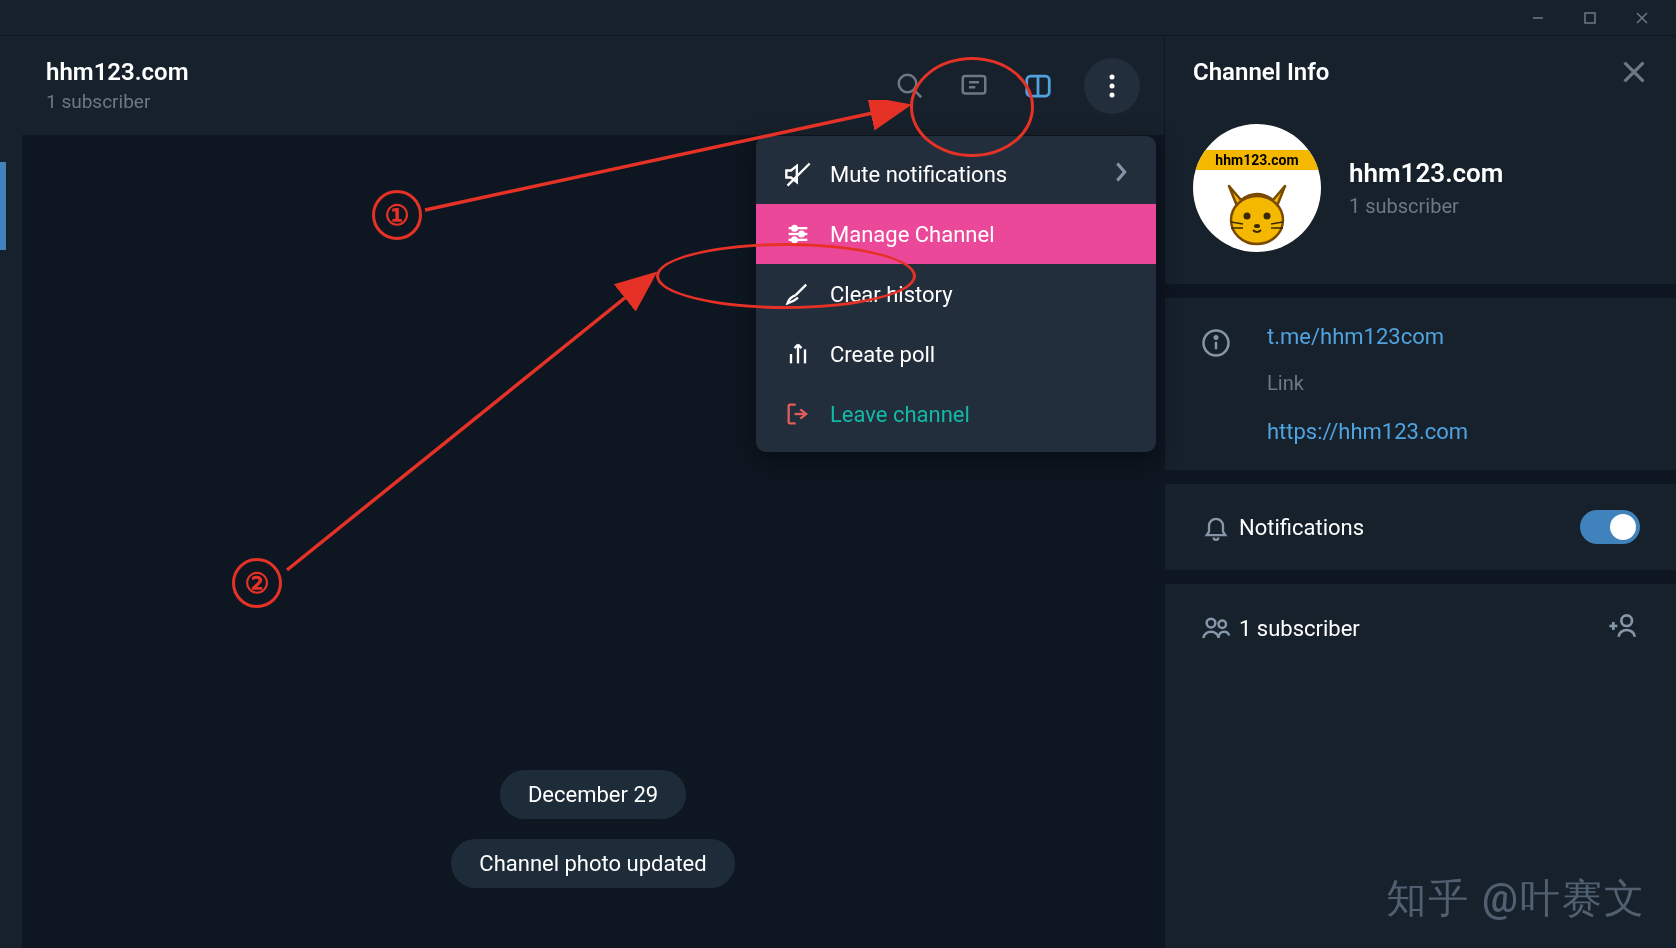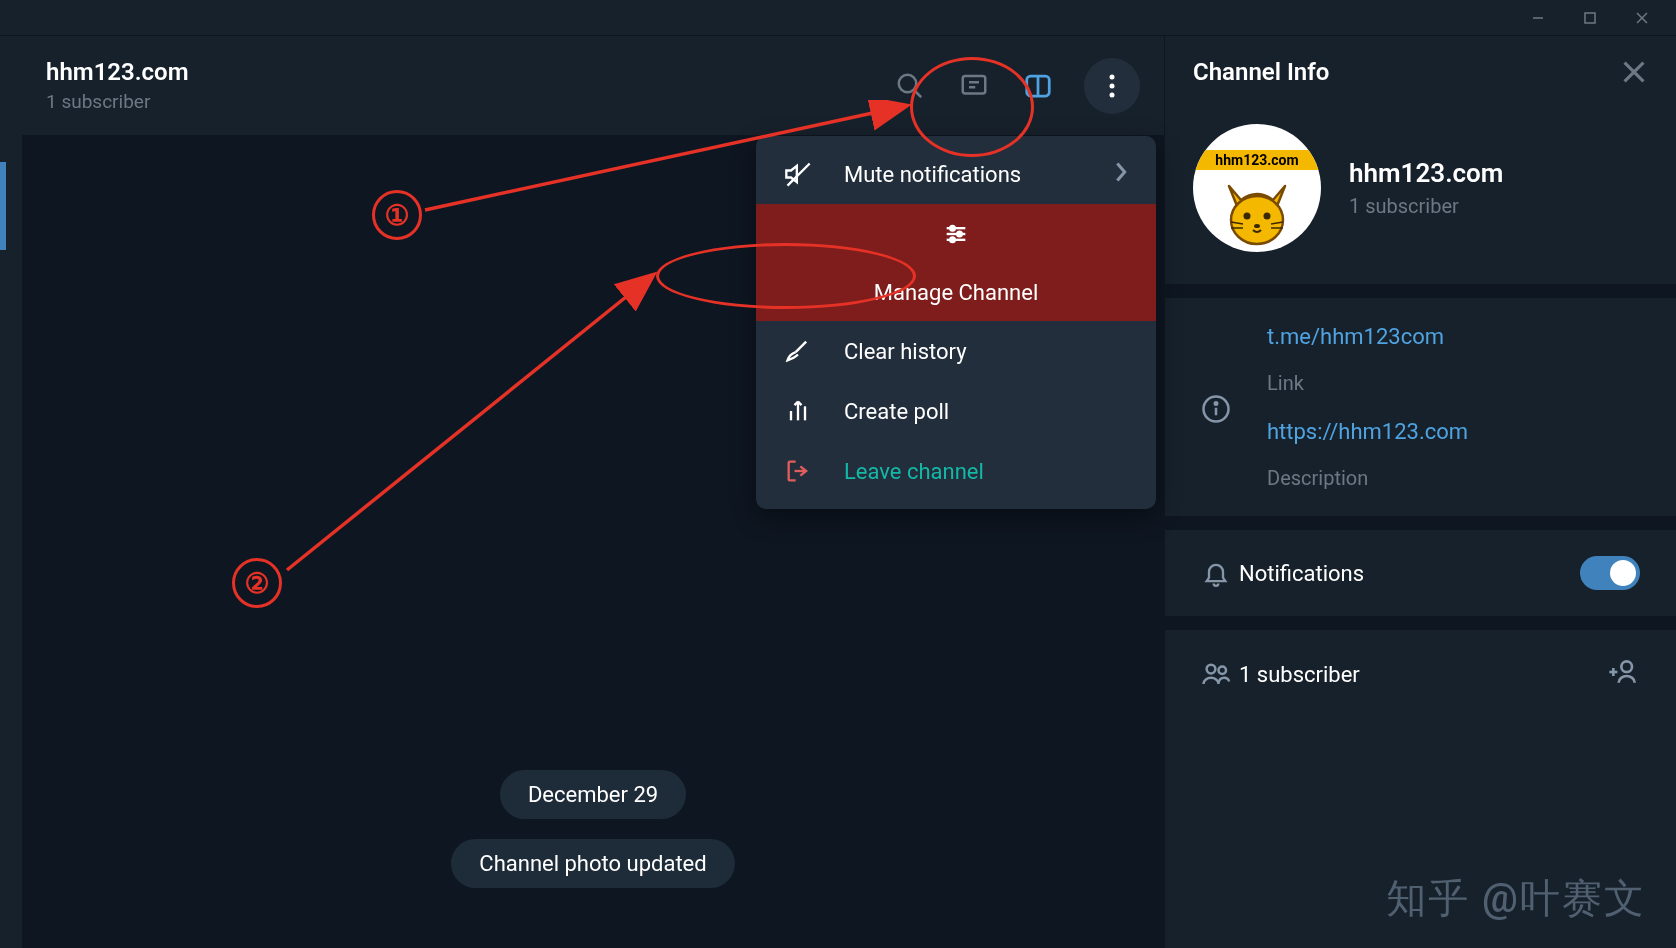--- a/index.html
+++ b/index.html
@@ -123,25 +123,24 @@
     box-shadow: 0 8px 24px rgba(0,0,0,0.4);
     z-index: 100;
   }
   .menu-item {
     display: flex;
     align-items: center;
     padding: 16px 28px;
     font-size: 22px;
     color: #ffffff;
     cursor: pointer;
-    gap: 32px;
+    gap: 18px;
   }
   .menu-item.highlighted {
-    background: #7f1d1d;
-    flex-direction: column;
+    background: #ec4899;
   }
   .menu-item-icon {
     width: 28px;
     height: 28px;
     display: flex;
     align-items: center;
     justify-content: center;
     color: #ffffff;
   }
   .menu-item.danger { color: #14b8a6; }
@@ -244,21 +243,21 @@
     margin-top: 6px;
   }
 
   .panel-divider {
     height: 14px;
     background: #0e1621;
   }
 
   .panel-row {
     display: flex;
-    align-items: center;
+    align-items: flex-start;
     gap: 36px;
     padding: 26px 36px;
     cursor: pointer;
   }
   .panel-row.align-center { align-items: center; gap: 8px; }
   .panel-row-icon {
     width: 30px;
     height: 30px;
     color: #8596a8;
     display: flex;
@@ -520,21 +519,20 @@
             <circle cx="12" cy="12" r="10"></circle>
             <line x1="12" y1="11" x2="12" y2="17"></line>
             <circle cx="12" cy="7.5" r="1" fill="currentColor"></circle>
           </svg>
       </div>
       <div class="panel-row-content">
         <div class="link-text">t.me/hhm123com</div>
         <div class="label-text">Link</div>
         <div class="description-block">
           <div class="link-text">https://hhm123.com</div>
-          <div class="label-text">Description</div>
         </div>
       </div>
     </div>
 
     <div class="panel-divider"></div>
 
     <div class="panel-row align-center">
       <div class="panel-row-icon">
         <svg width="28" height="28" viewBox="0 0 24 24" fill="none" stroke="currentColor" stroke-width="2">
             <path d="M18 16v-5a6 6 0 0 0-12 0v5l-2 3h16z"></path>

